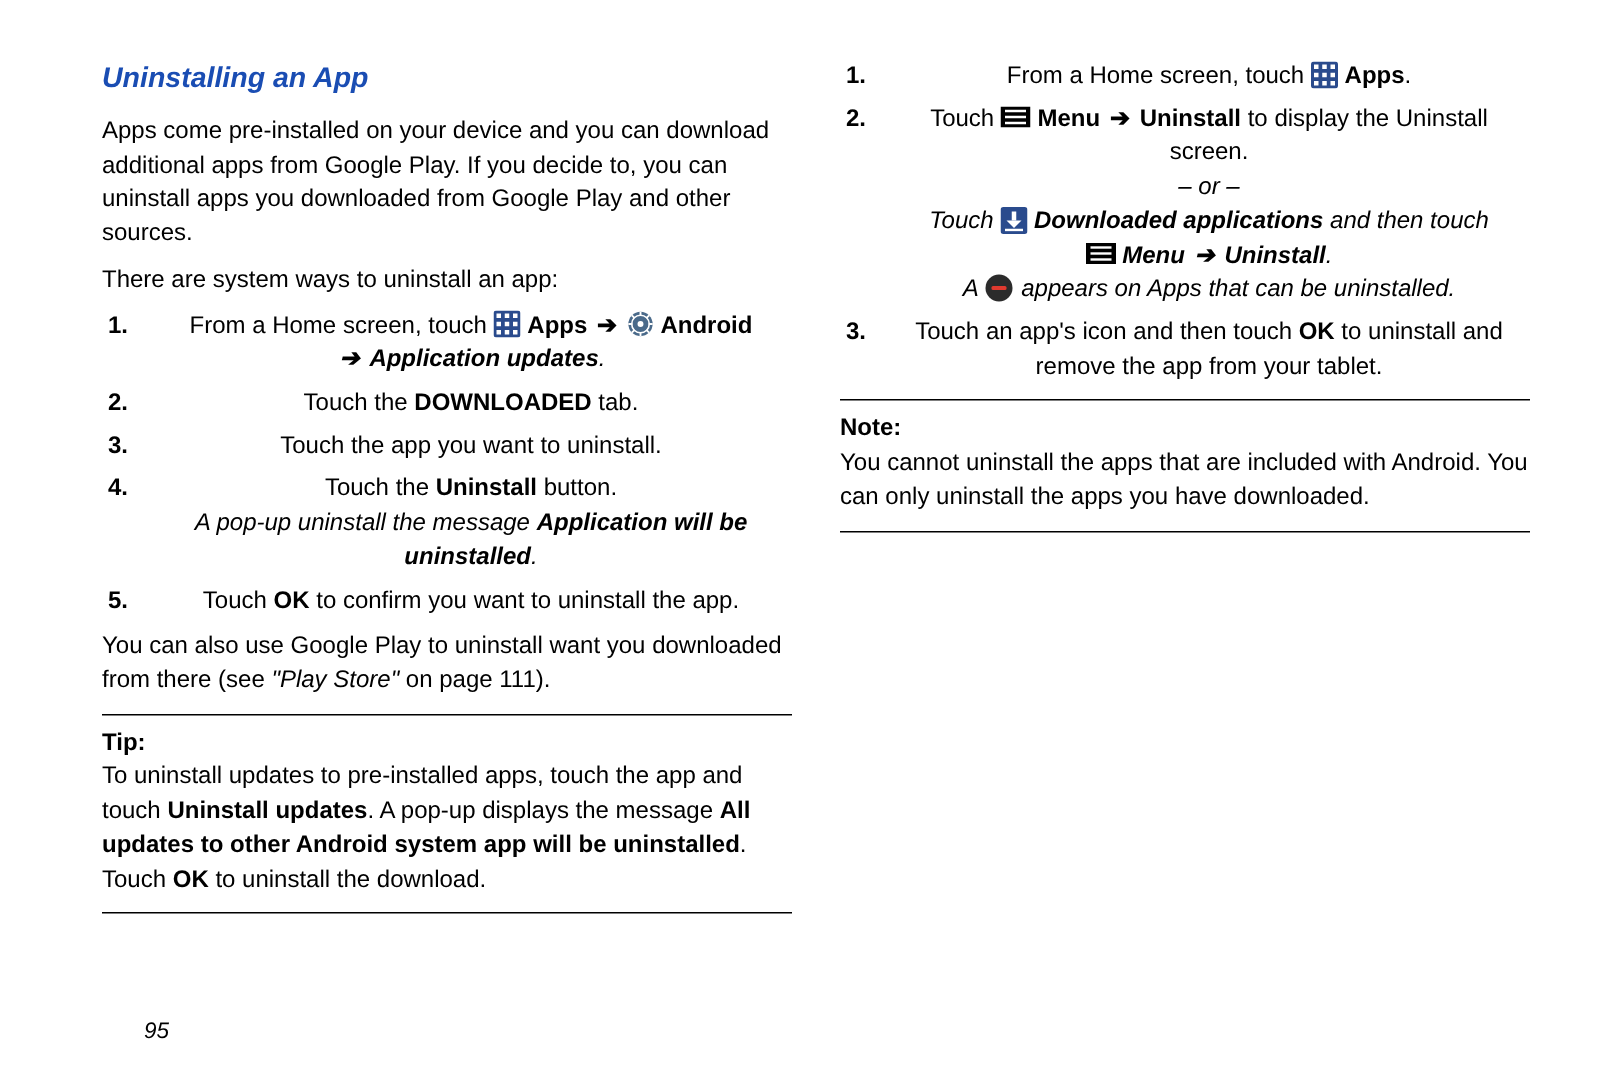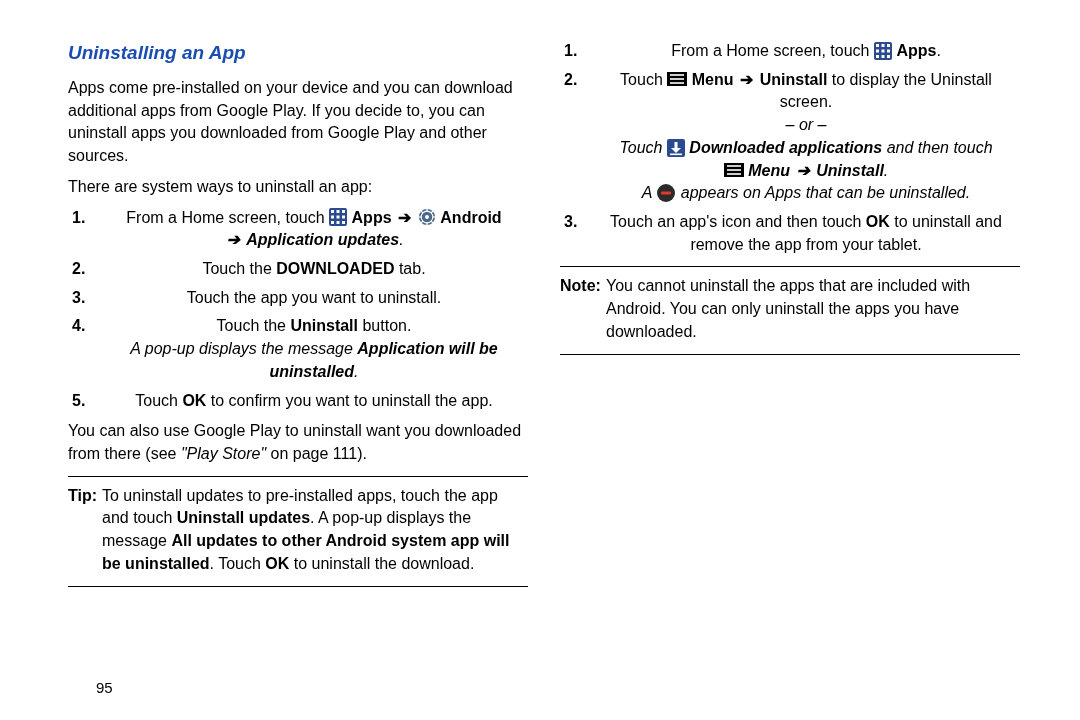--- a/index.html
+++ b/index.html
@@ -33,30 +33,31 @@
   }
   p { margin: 0 0 8px 0; }
   .list { margin: 0 0 8px 0; padding: 0; }
   .li { display: flex; margin-bottom: 6px; }
   .li .num { width: 28px; flex-shrink: 0; font-weight: 700; text-align: left; padding-left: 4px;}
   .li .body { flex: 1; text-align: center; }
   .sub { margin-top: 0; font-style: italic; }
   .bold { font-weight: 700; }
   .italic { font-style: italic; }
   hr.sep { border: none; border-top: 1px solid #000; margin: 10px 0 8px 0; }
-  .tip, .note { display: flex; }
+  .tip, .note { display: flex; flex-direction: column; }
   .tip .lab, .note .lab { font-weight: 700; }
   .tip .lab { width: 34px; flex-shrink:0; }
   .note .lab { width: 46px; flex-shrink:0; }
   .tip .txt, .note .txt { flex:1; }
   .pagenum {
     position: absolute;
     left: 96px;
     bottom: 22px;
     font-size: 15px;
+    font-style: italic;
   }
   
   .icon { display:inline-block; vertical-align: middle; position: relative; top:-1px; }
   .icon svg { display:block; }
   .arrow { font-weight:700; padding: 0 2px; }
   .context { margin-bottom:6px; }
 </style>
 </head>
 <body>
 
@@ -130,21 +131,21 @@
       <div class="li">
         <div class="num">3.</div>
         <div class="body">Touch the app you want to uninstall.</div>
       </div>
 
       <div class="li">
         <div class="num">4.</div>
         <div class="body">
           <span>Touch the </span><span class="bold">Uninstall</span><span> button.</span>
           <div class="sub">
-            <span>A pop-up displays the message </span><span class="bold">Application will be uninstalled</span><span>.</span>
+            <span>A pop-up uninstall the message </span><span class="bold">Application will be uninstalled</span><span>.</span>
           </div>
         </div>
       </div>
 
       <div class="li">
         <div class="num">5.</div>
         <div class="body">
           <span>Touch </span><span class="bold">OK</span><span> to confirm you want to uninstall the app.</span>
         </div>
       </div>

